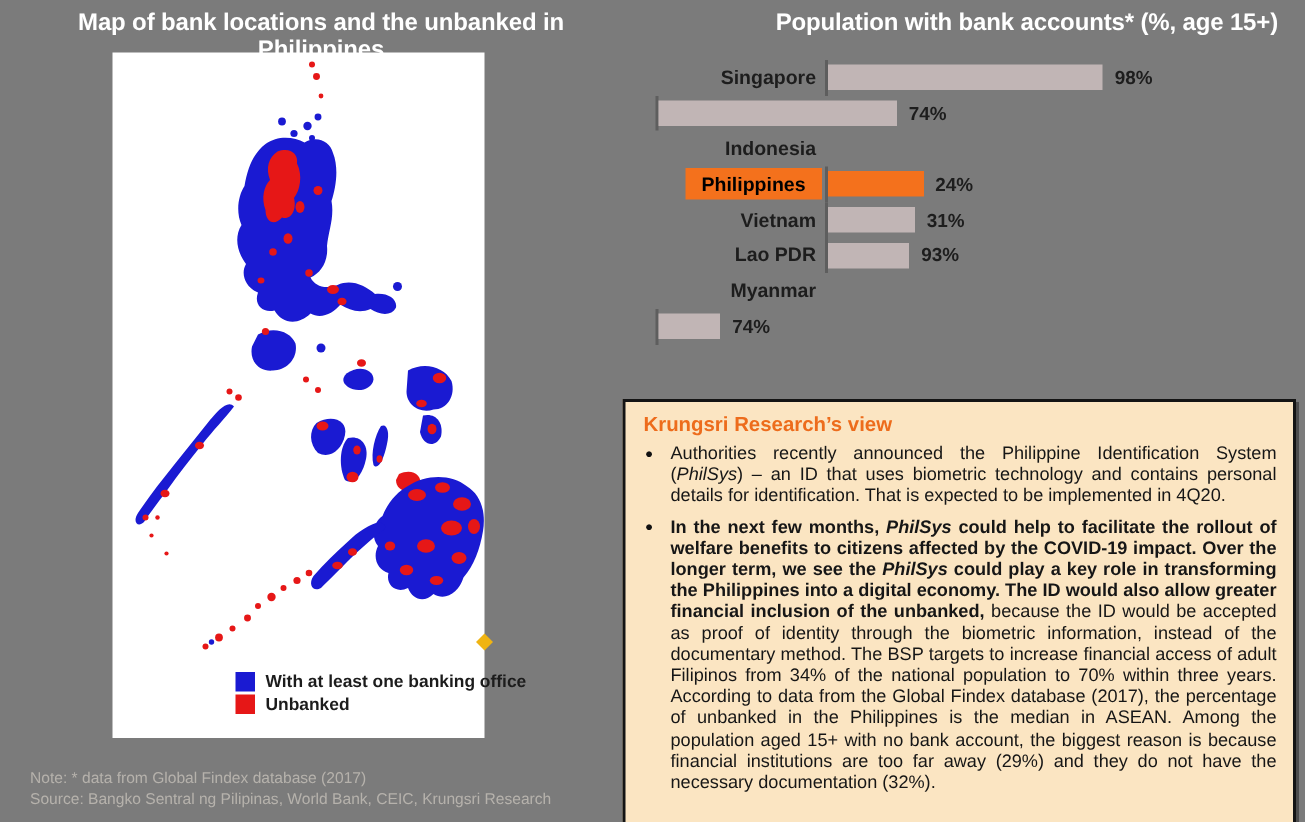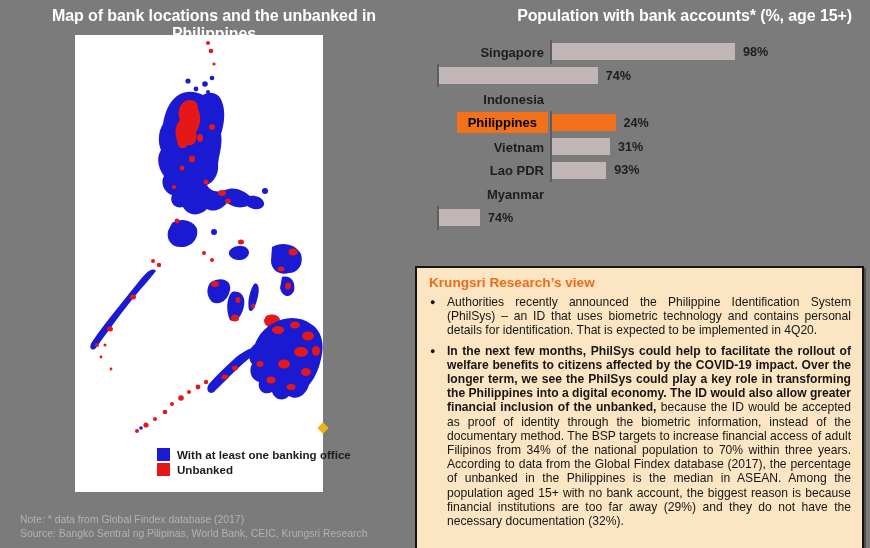--- a/index.html
+++ b/index.html
@@ -35,21 +35,21 @@
 
   
   .view-box{position:absolute;left:415px;top:266px;width:449px;height:322px;background:var(--box-bg,#fbe5c2);
     border:2px solid #141414;box-sizing:border-box;padding:6px 11px 6px 10px;overflow:hidden;box-shadow:2px 2px 0 rgba(40,40,40,0.55);}
   .view-title{color:var(--box-title,#ed6c1c);font-weight:700;font-size:13.6px;margin:1px 0 5px 2px;}
   .view-bullets{margin:0;padding:0;list-style:none;}
   .view-bullets li{display:flex;margin-bottom:6px;}
   .bullet-dot{flex:none;width:17px;text-align:left;font-size:9px;line-height:14.2px;padding-left:3px;color:#111;}
   .bullet-text{flex:1;font-size:12.1px;line-height:14.2px;color:#161616;text-align:justify;}
   .seg-b{font-weight:700;}
-  .seg-i{margin-top:32px;}
+  .seg-i{font-style:italic;margin-top:32px;}
 
   
   .footer{position:absolute;left:20px;top:513px;font-size:10.4px;line-height:1.3;color:#b6b2ac;}
 </style>
 </head>
 <body>
 
 <div class="canvas">
 
   <div class="panel-title map-title">Map of bank locations and the unbanked in Philippines</div>

